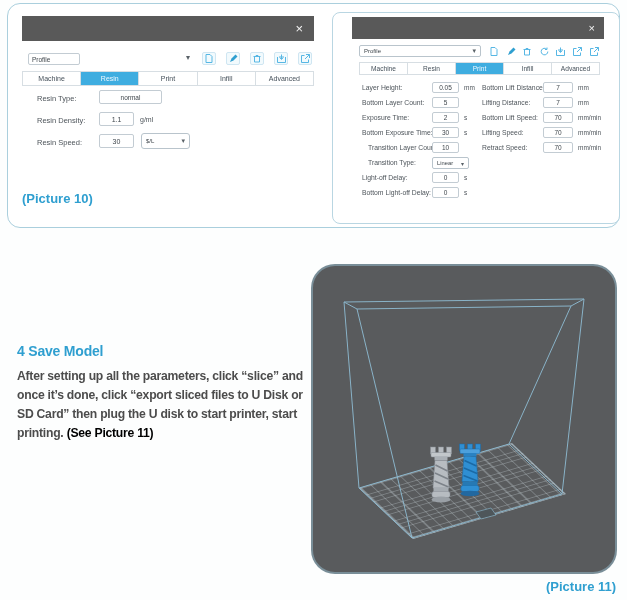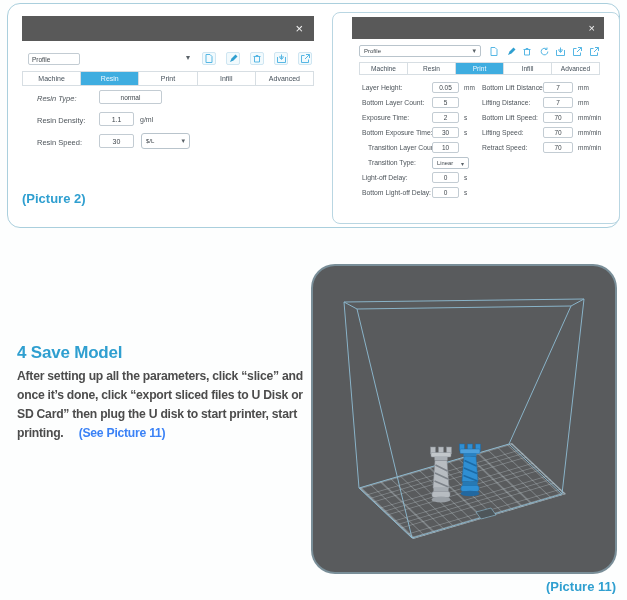--- a/index.html
+++ b/index.html
@@ -41,25 +41,25 @@
     color:#45505a;border-right:1px solid #d7dee3;white-space:nowrap;
   }
   .tab:last-child{border-right:none;}
   .tab.active{background:#3fade0;color:#eef8ff;}
   .iconbtn{
     background:#f2fafd;border:1px solid #cfe6f2;border-radius:2px;
     display:flex;align-items:center;justify-content:center;box-sizing:border-box;
   }
   .iconbtn svg{display:block;}
   .caption{color:#2f9fd0;font-weight:700;font-size:13px;white-space:nowrap;}
-  .heading{color:#2f9fd0;font-weight:700;font-size:17px;white-space:nowrap;letter-spacing:-0.2px;text-align:right;}
+  .heading{color:#2f9fd0;font-weight:700;font-size:14px;white-space:nowrap;letter-spacing:-0.2px;text-align:right;}
   .bodytext{
     color:#4c4c4c;font-size:12.2px;font-weight:700;line-height:1.55;letter-spacing:-0.25px;
   }
-  .bodytext .blueref{color:#3b82f6;margin-left:12px;}
+  .bodytext .blueref{color:#000000;}
   
   .viewport{
     background:#595b5d;border-radius:24px;border:2px solid rgba(160,205,225,0.45);
     box-sizing:border-box;overflow:hidden;
   }
   .floorgrid{
     position:absolute;left:0;top:0;width:100px;height:100px;
     transform-origin:0 0;
     transform:matrix(0.53,0.50,1.50,-0.44,46,222);
     background:
@@ -109,41 +109,41 @@
 </div>
 
 <div class="abs tabs" style="left:22px;top:71px;width:292px;height:15px;font-size:7px;">
   <div class="tab">Machine</div>
   <div class="tab active">Resin</div>
   <div class="tab">Print</div>
   <div class="tab">Infill</div>
   <div class="tab">Advanced</div>
 </div>
 
-<span class="abs lbl" style="left:37px;top:94px;font-size:7.5px;font-style:italic;">Resin Type:</span>
+<span class="abs lbl" style="left:37px;top:94px;font-size:7.5px;">Resin Type:</span>
 <div class="abs inputbox center" style="left:99px;top:90px;width:63px;height:14px;font-size:6.5px;">
   <span>normal</span>
 </div>
 
 <span class="abs lbl" style="left:37px;top:116px;font-size:7.5px;">Resin Density:</span>
 <div class="abs inputbox center" style="left:99px;top:112px;width:35px;height:14px;font-size:7px;">
   <span>1.1</span>
 </div>
 <span class="abs unit" style="left:140px;top:116px;font-size:7px;">g/ml</span>
 
 <span class="abs lbl" style="left:37px;top:138px;font-size:7.5px;">Resin Speed:</span>
 <div class="abs inputbox center" style="left:99px;top:134px;width:35px;height:14px;font-size:7px;">
   <span>30</span>
 </div>
 <div class="abs selectbox" style="left:141px;top:133px;width:49px;height:16px;font-size:6px;">
   <span>$/L</span>
   <span style="font-size:7px;color:#5a6268;">▾</span>
 </div>
 
-<span class="abs caption" style="left:22px;top:191px;">(Picture 2)</span>
+<span class="abs caption" style="left:22px;top:191px;">(Picture 10)</span>
 
 <div class="abs innerbox" style="left:332px;top:12px;width:286px;height:210px;"></div>
 
 <div class="abs titlebar" style="left:352px;top:17px;width:252px;height:22px;">
   <span class="closex" style="font-size:11px;padding-right:9px;">×</span>
 </div>
 
 <div class="abs selectbox" style="left:359px;top:45px;width:122px;height:12px;font-size:6px;border-radius:2px;">
   <span>Profile</span>
   <span style="font-size:7px;color:#5a6268;">▾</span>

